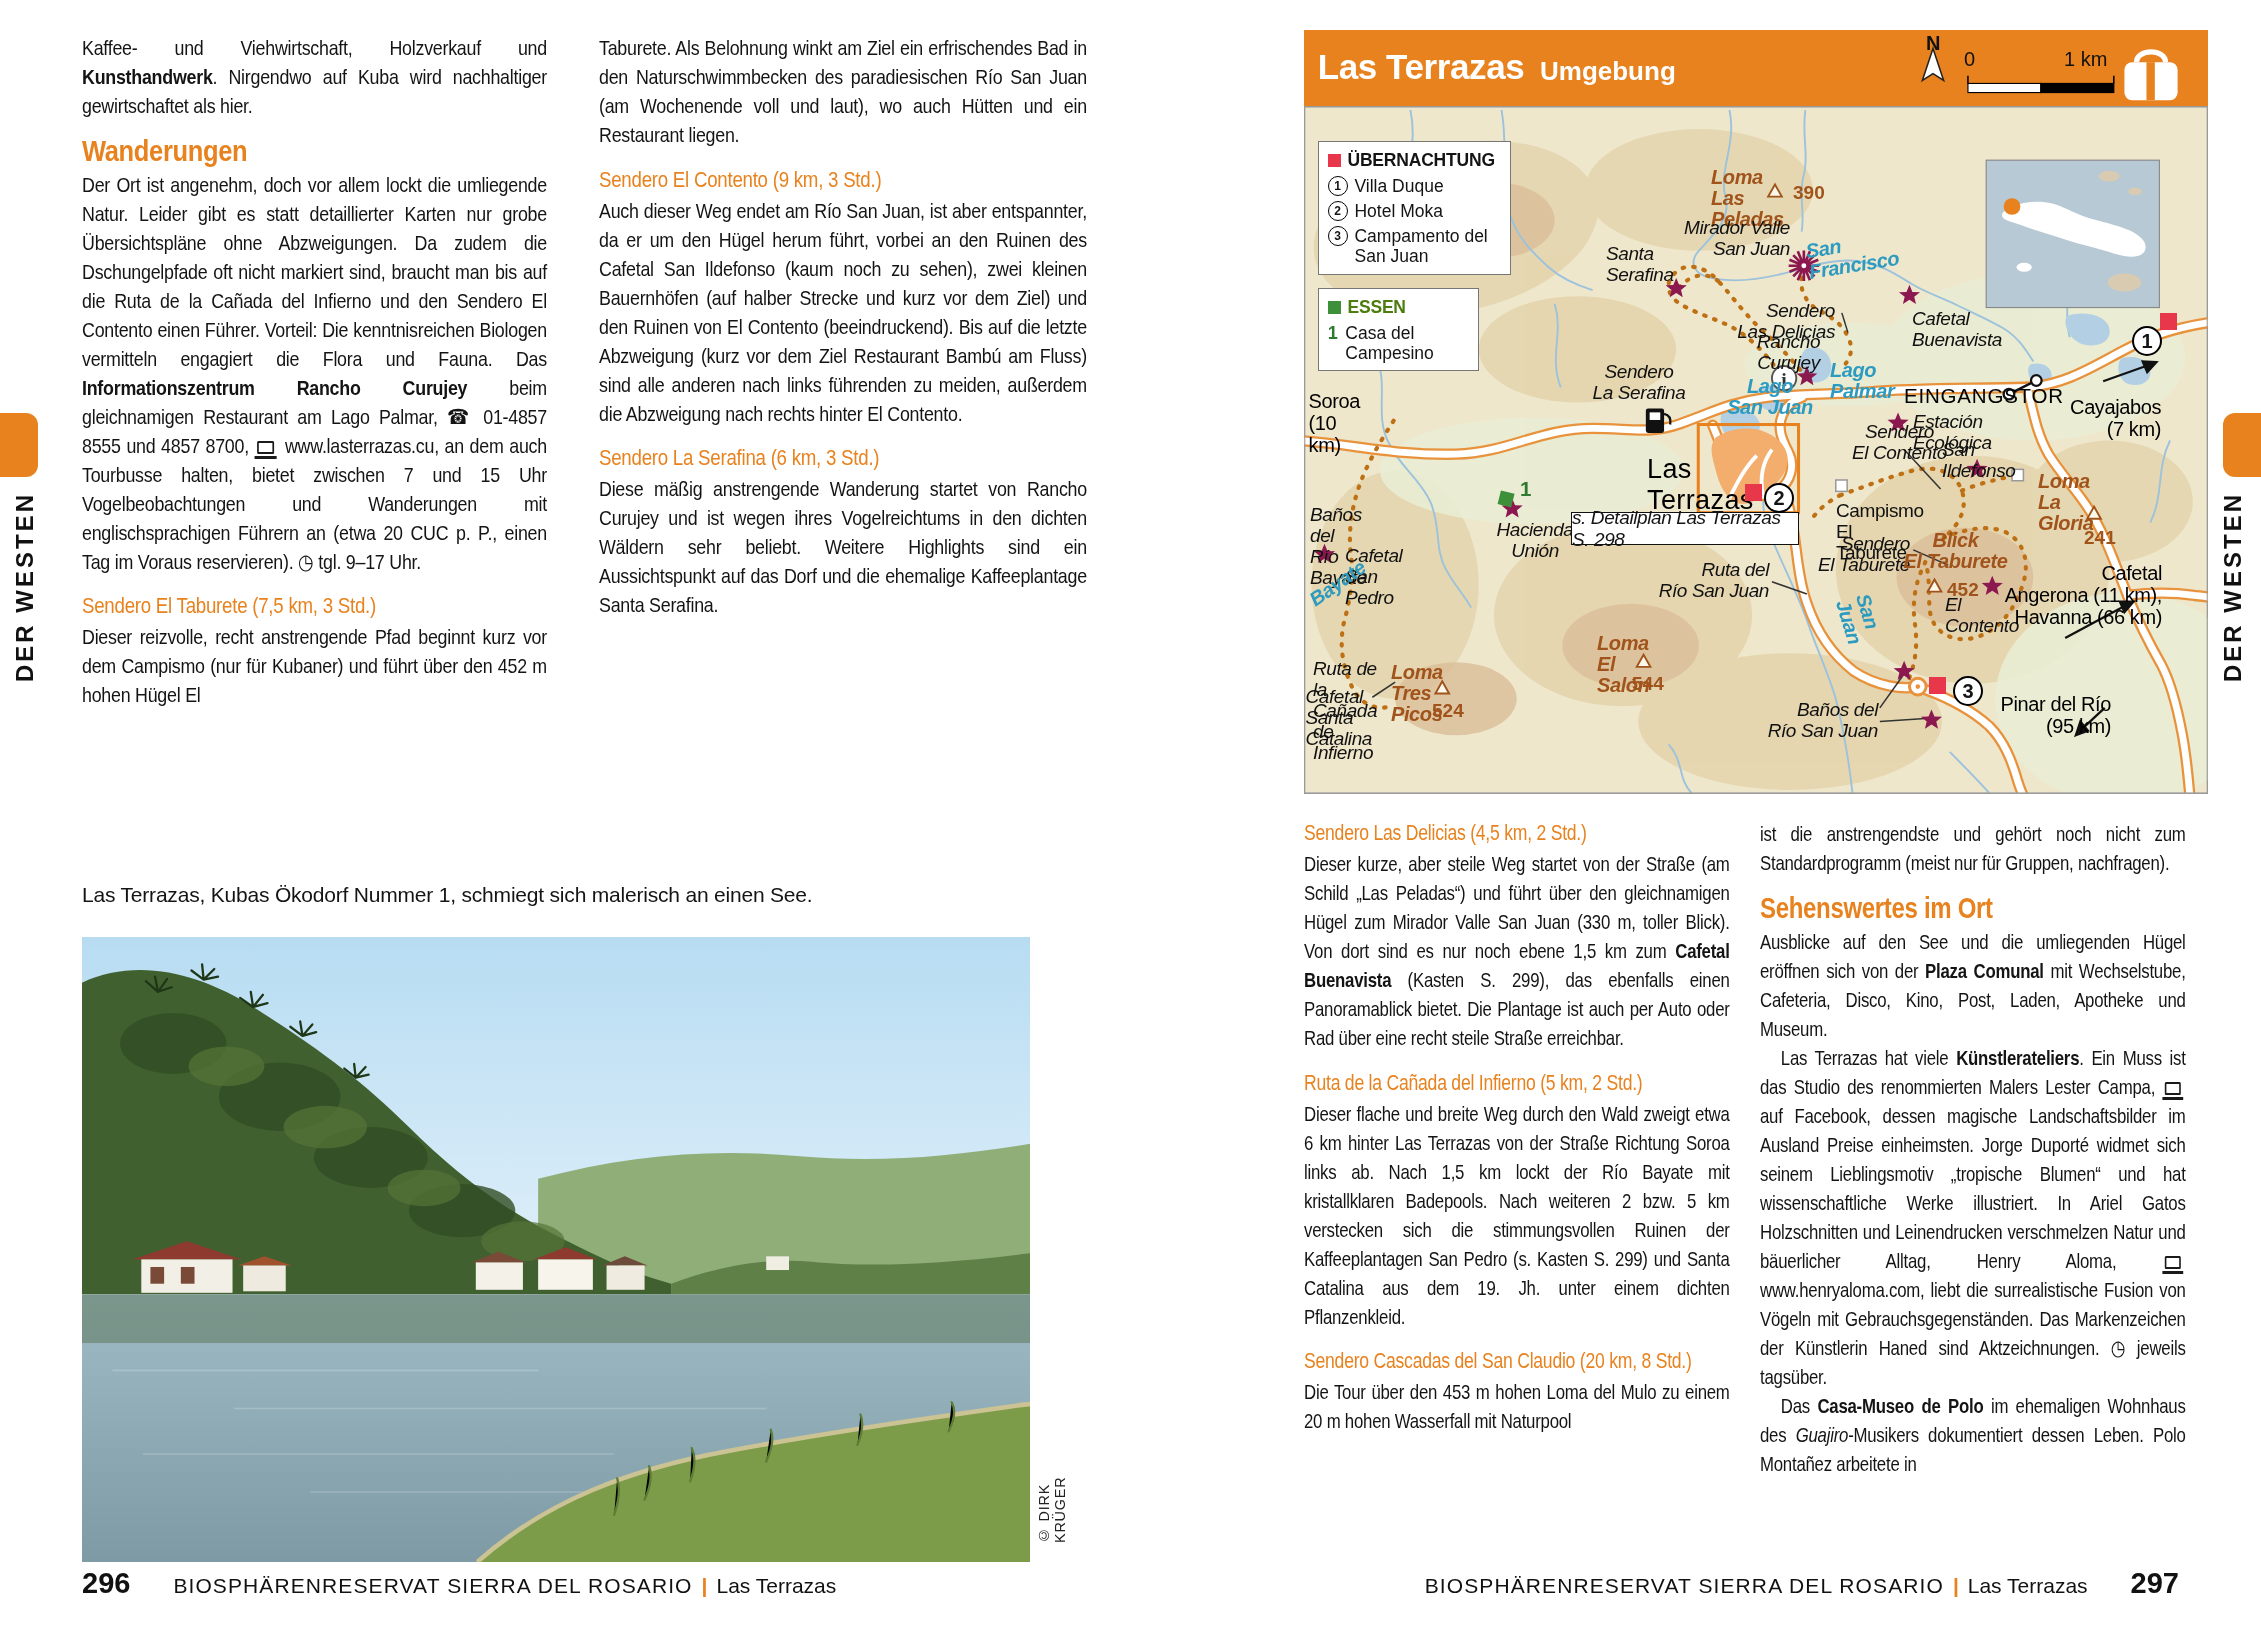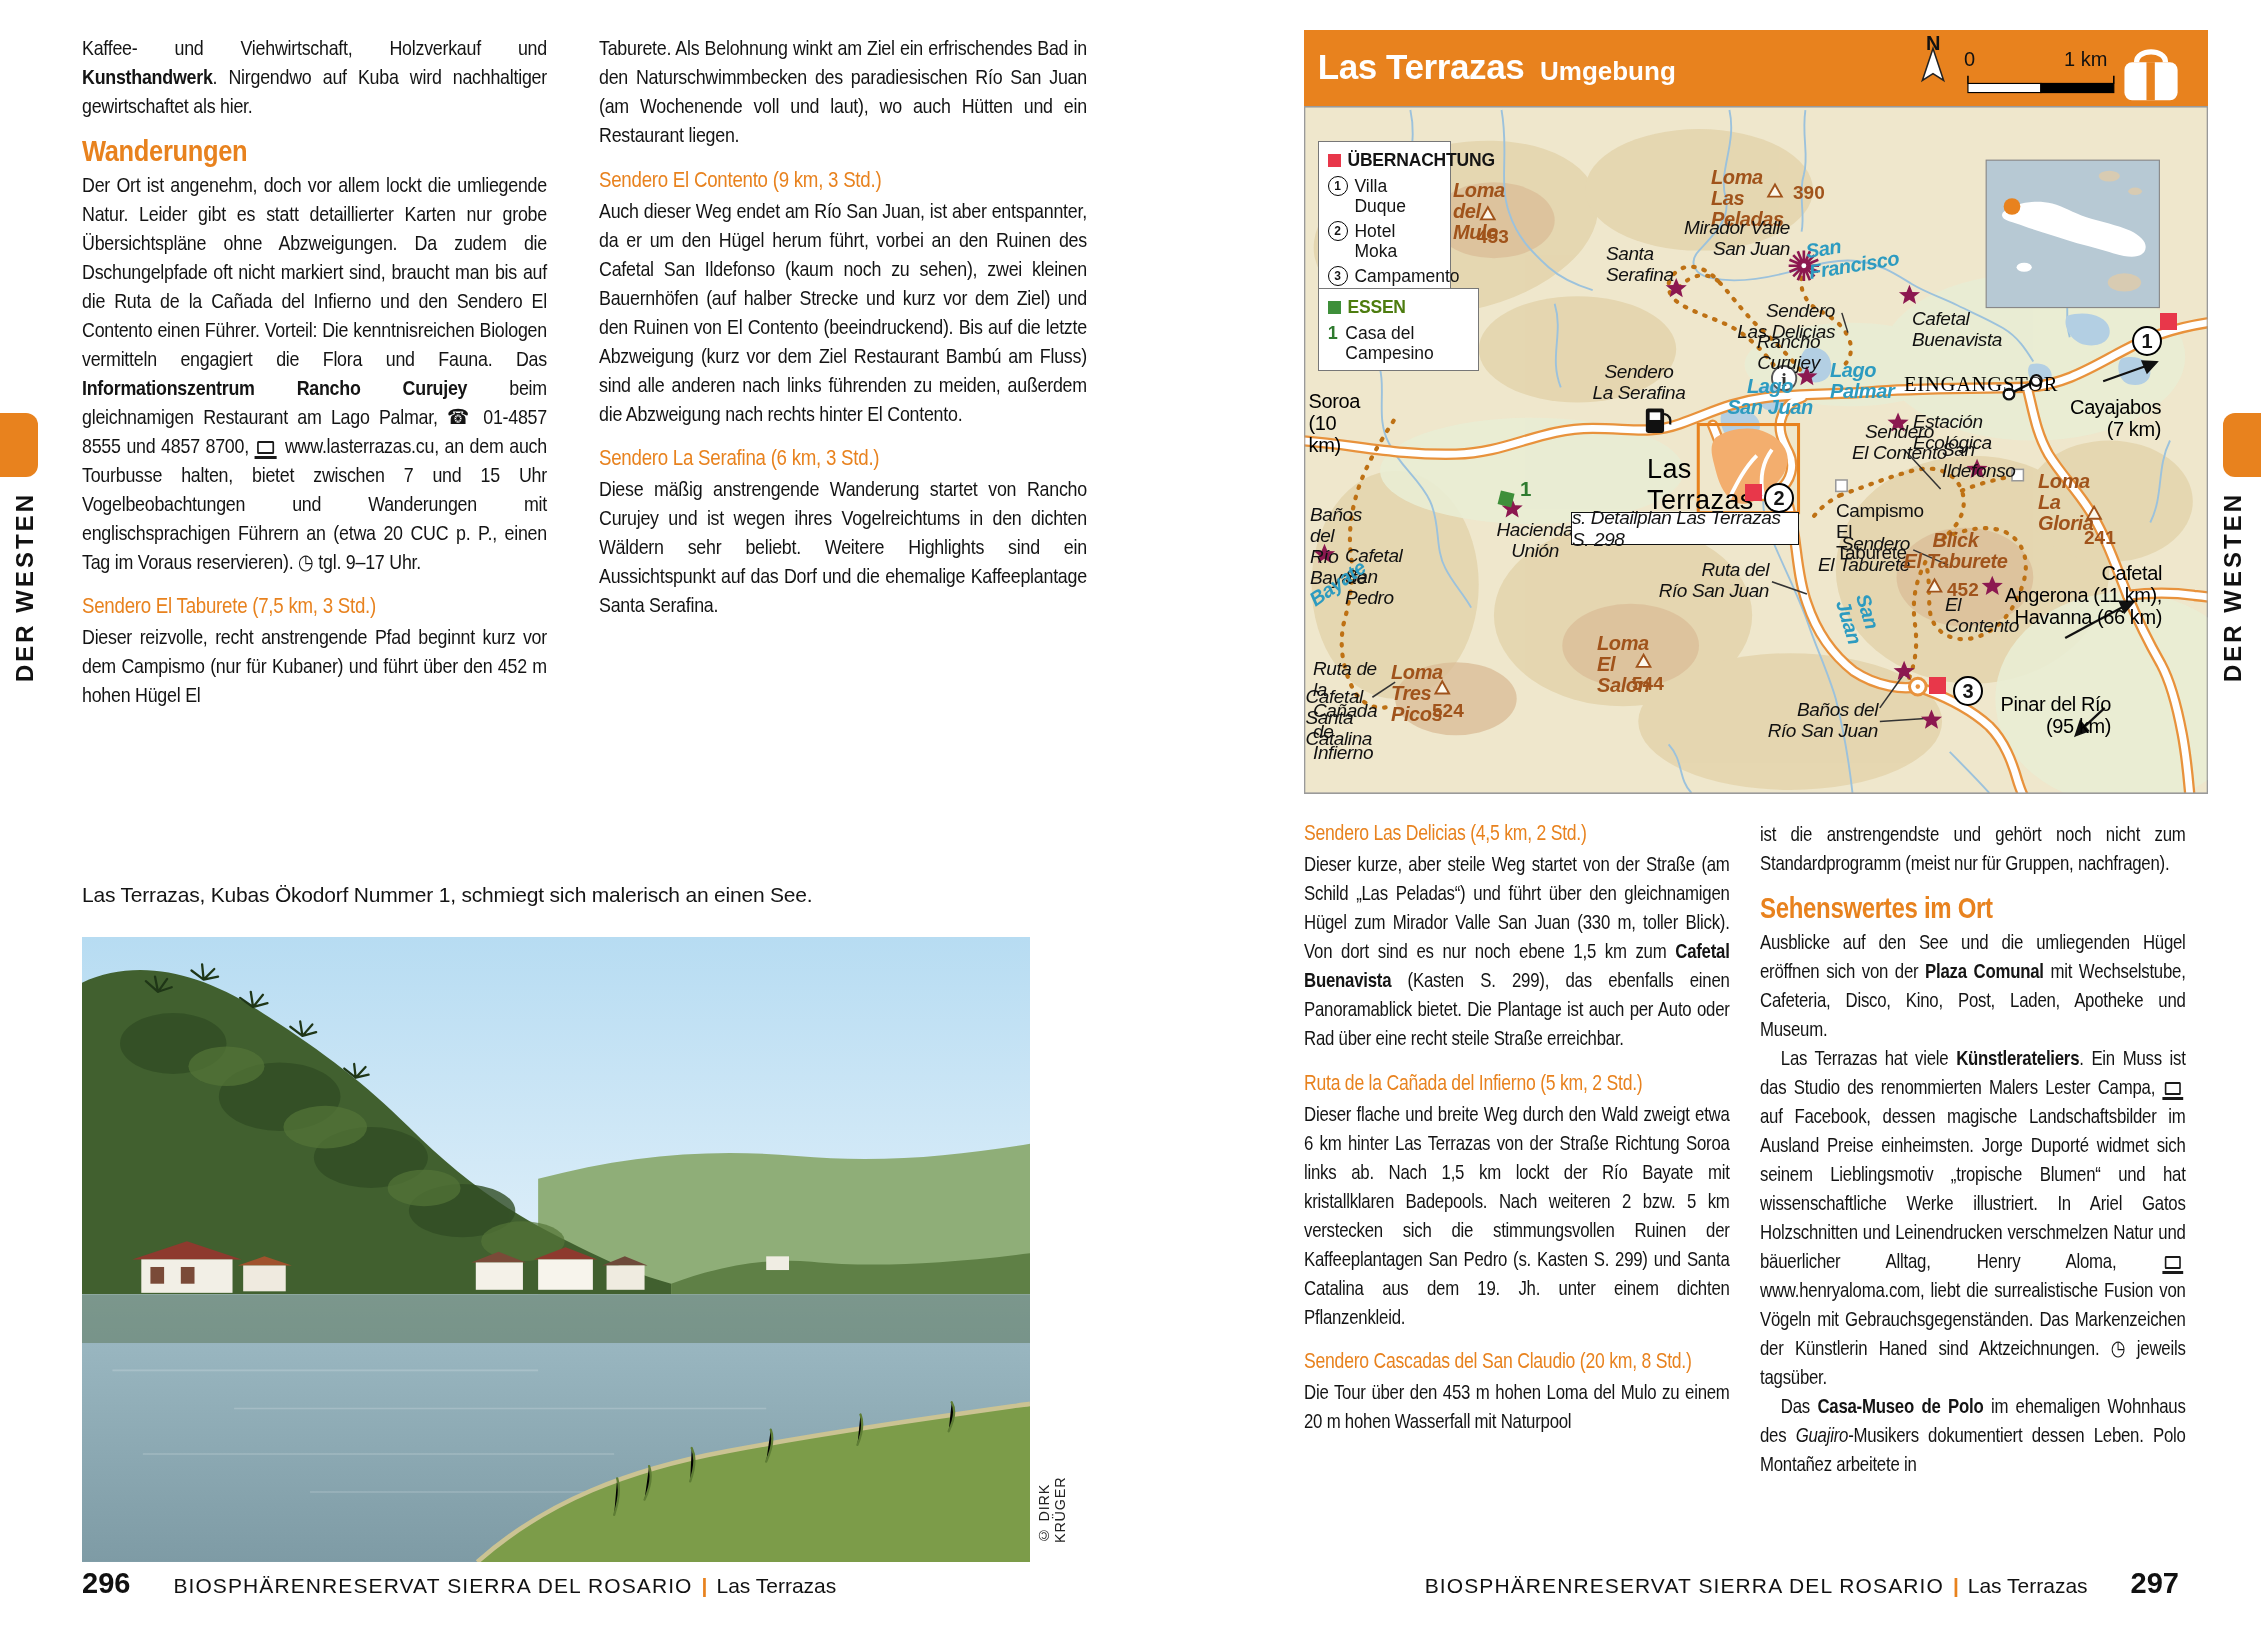--- a/index.html
+++ b/index.html
@@ -391,21 +391,21 @@
       <rect x="970" y="70" width="96" height="12" fill="#000" stroke="#000" stroke-width="1.5"></rect>
       <path d="M874,60 V70 M1066,60 V70" stroke="#000" stroke-width="2"></path>
     </g>
     <g>
       <rect x="1080" y="42" width="70" height="50" rx="10" fill="#fff"></rect>
       <rect x="1109" y="42" width="11" height="50" fill="#E8821E"></rect>
       <path d="M1096,42 C1096,24 1134,24 1134,42" stroke="#fff" stroke-width="7" fill="none"></path>
     </g>
   </svg>
 
-  <div class="lgbox" style="left:13.7px;top:111px;width:133px;">
+  <div class="lgbox" style="left:13.7px;top:111px;width:193px;">
     <div class="lg-title-row">
       <span class="sq red"></span>
       <span class="lg-title">ÜBERNACHTUNG</span>
     </div>
     <div class="lg-row">
       <span class="lg-num">1</span>
       <span>Villa Duque</span>
     </div>
     <div class="lg-row">
       <span class="lg-num">2</span>
@@ -434,21 +434,21 @@
       <div class="mlabel mtn" style="left: 407px; top: 137px;">Loma Las Peladas</div>
       <div class="mlabel elev" style="left: 489px; top: 152px;">390</div>
       <div class="mlabel poi" style="left: 372px; top: 187px; width: 114px; text-align: right;">Mirador Valle
 San Juan</div>
       <div class="mlabel poi" style="left: 302px; top: 213px;">Santa Serafina</div>
       <div class="mlabel water" style="left: 503px; top: 204px; transform: rotate(-9deg);">San Francisco</div>
       <div class="mlabel poi" style="left: 419px; top: 270px; width: 112px; text-align: right;">Sendero
 Las Delicias</div>
       <div class="mlabel poi" style="left: 608px; top: 278px;">Cafetal
 Buenavista</div>
-      <div class="mlabel caps" style="left: 600px; top: 343px; font-family: Liberation Serif, serif;">EINGANGSTOR</div>
+      <div class="mlabel caps" style="left: 600px; top: 354px;">EINGANGSTOR</div>
       <div class="mlabel dest" style="left: 743px; top: 366px; width: 114px; text-align: right;">Cayajabos
 (7 km)</div>
       <div class="mlabel poi" style="left: 609px; top: 381px;">Estación
 Ecológica</div>
       <div class="mlabel poi" style="left: 278px; top: 331px; width: 114px; text-align: center;">Sendero
 La Serafina</div>
       <div class="mlabel poi" style="left: 439px; top: 301px; width: 91px; text-align: center;">Rancho
 Curujey</div>
       <div class="mlabel water" style="left: 526px; top: 330px;">Lago
 Palmar</div>

